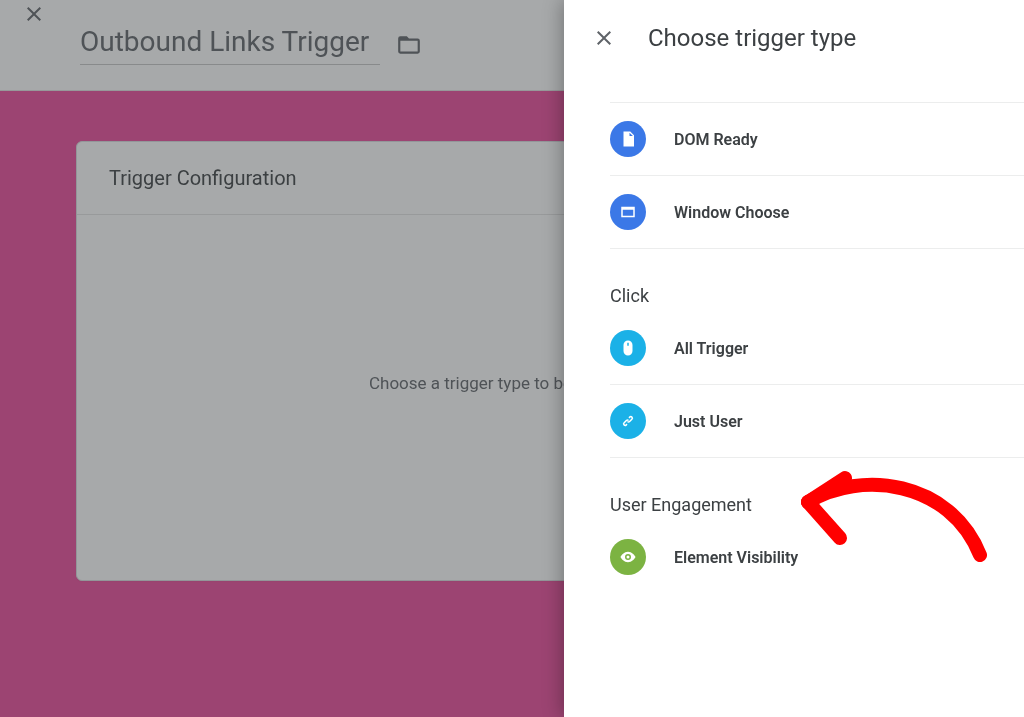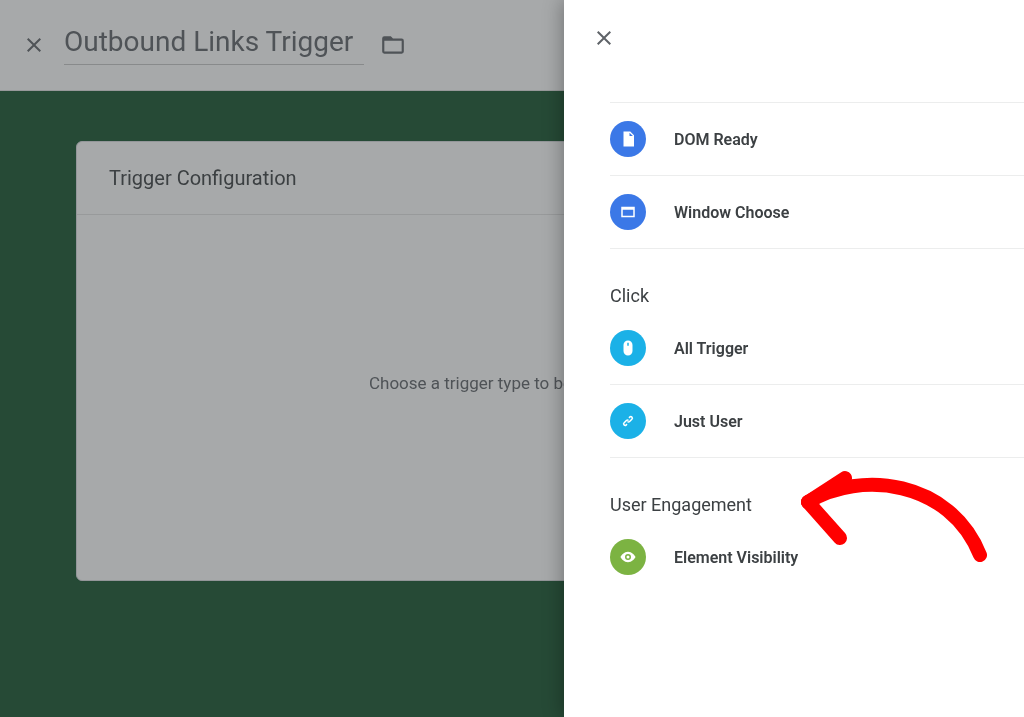--- a/index.html
+++ b/index.html
@@ -14,23 +14,22 @@
   
   
   .main-layer {
     position: absolute;
     inset: 0;
     background: #fff;
   }
   .main-header {
     height: 90px;
     display: flex;
-    align-items: center;
     padding: 0 20px;
-    gap: 16px;
+    gap: 32px;
   }
   .main-header .close-icn {
     width: 28px; height: 28px;
     color: #5f6368;
     cursor: pointer;
     display: flex; align-items: center; justify-content: center;
   }
   .title-wrap {
     display: flex; align-items: center; gap: 16px;
   }
@@ -40,21 +39,21 @@
     font-weight: 400;
     border-bottom: 1px solid #c7c7c7;
     padding-bottom: 6px;
     min-width: 300px;
   }
   .folder-icn {
     width: 26px; height: 26px; color: #5f6368;
   }
   
   .main-body {
-    background: #14532d;
+    background: #ec4899;
     height: calc(100% - 90px);
     border-top: 1px solid #e2e2e2;
     padding: 50px 76px;
   }
   .config-card {
     background: #fff;
     border: 1px solid #dadce0;
     border-radius: 6px;
     width: 100%;
     height: 440px;
@@ -198,20 +197,21 @@
 
 <div class="scrim"></div>
 
 <div class="side-panel">
   <div class="panel-header">
     <div class="close-icn">
       <svg viewBox="0 0 24 24" width="24" height="24">
           <path fill="#5f6368" d="M19 6.41 17.59 5 12 10.59 6.41 5 5 6.41 10.59 12 5 17.59 6.41 19 12 13.41 17.59 19 19 17.59 13.41 12z"></path>
         </svg>
     </div>
+    <div class="panel-title">Choose trigger type</div>
   </div>
 
   <div class="panel-scroll">
 
     <div class="trigger-row first-partial">
       <div class="trig-icon blue"></div>
       <div class="trig-label"></div>
     </div>
     <div class="trigger-row">
       <div class="trig-icon blue">

